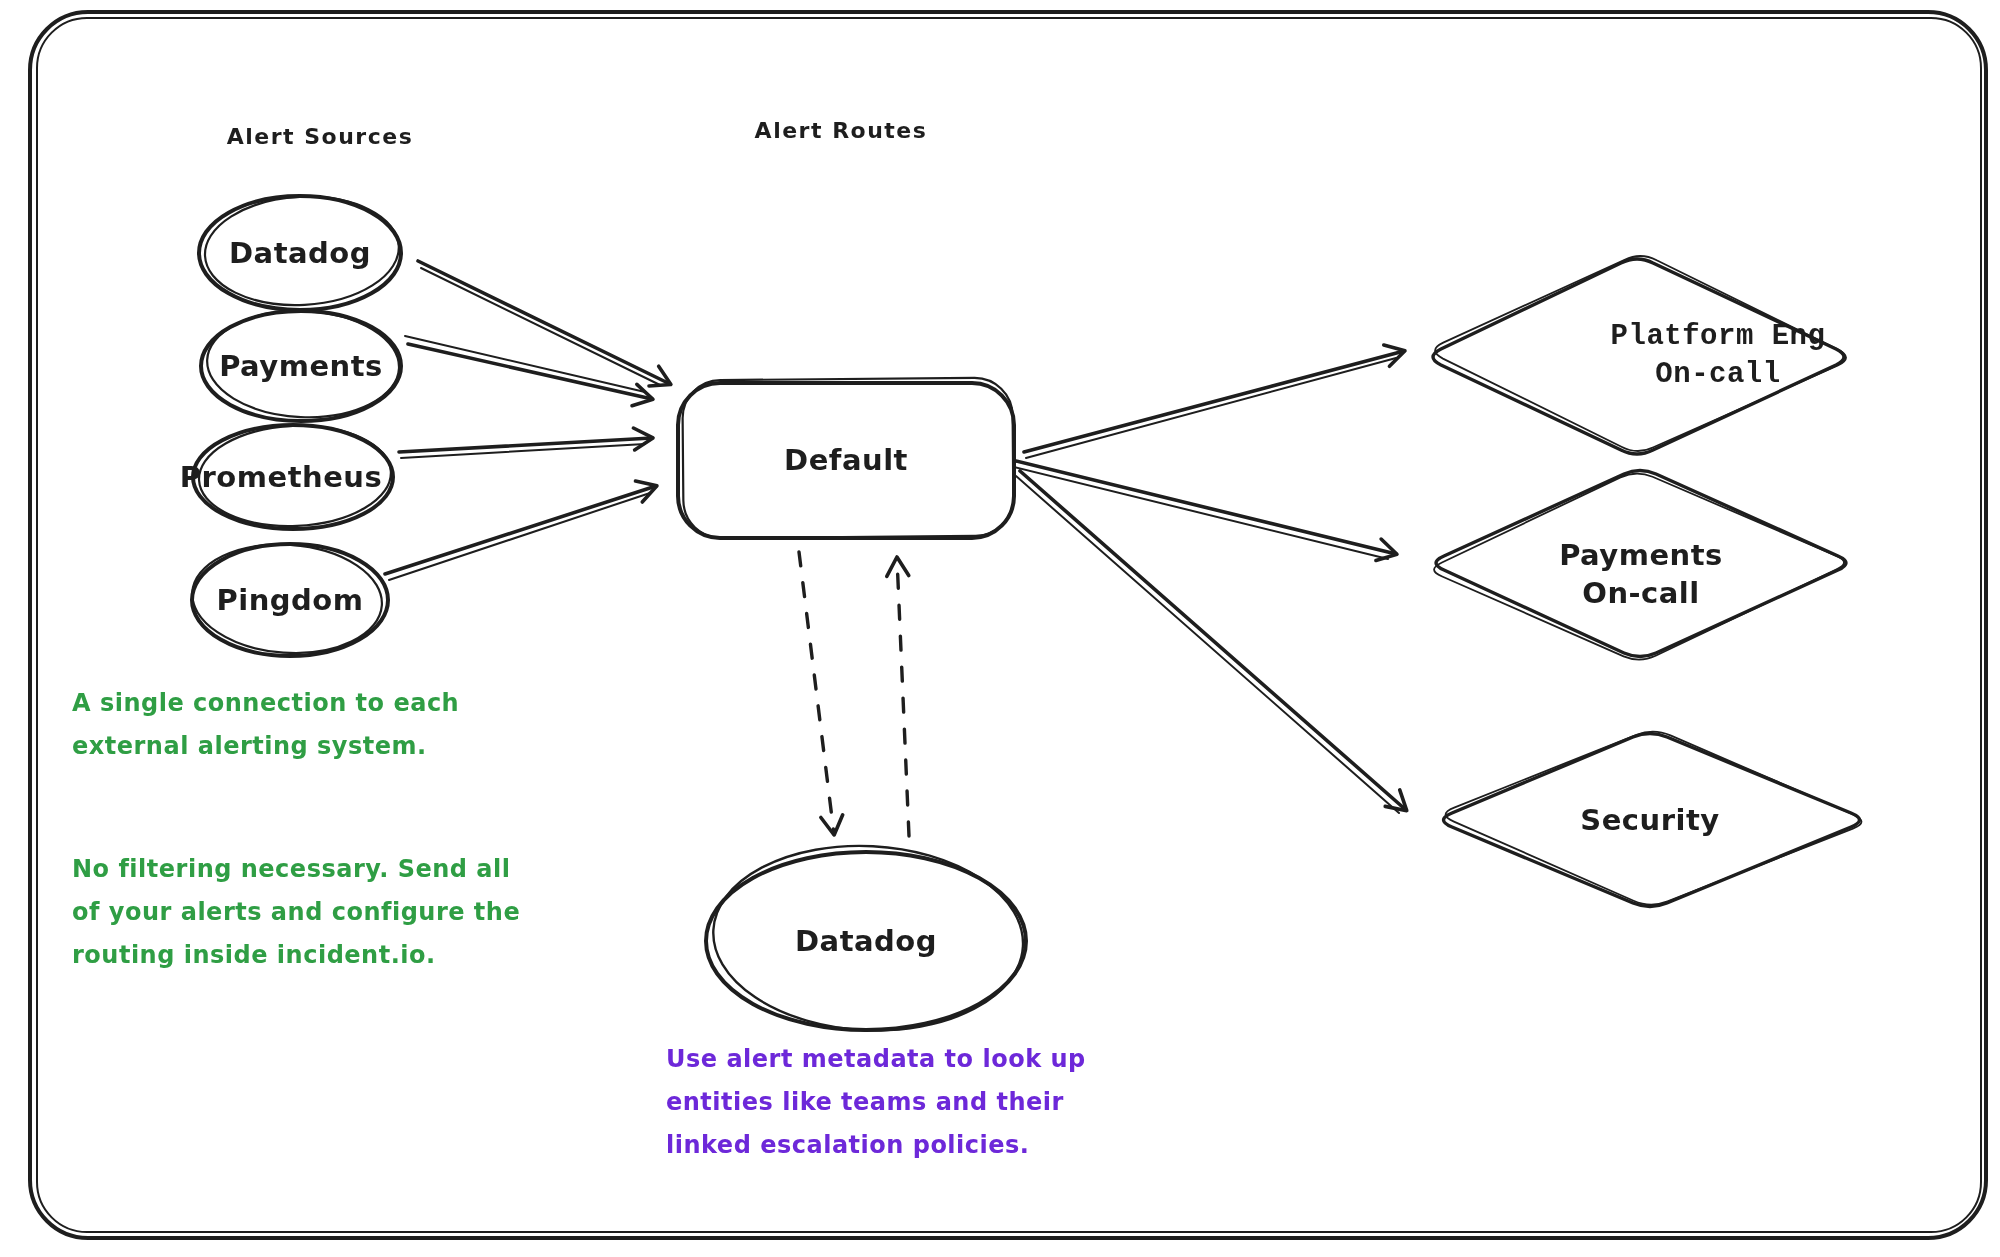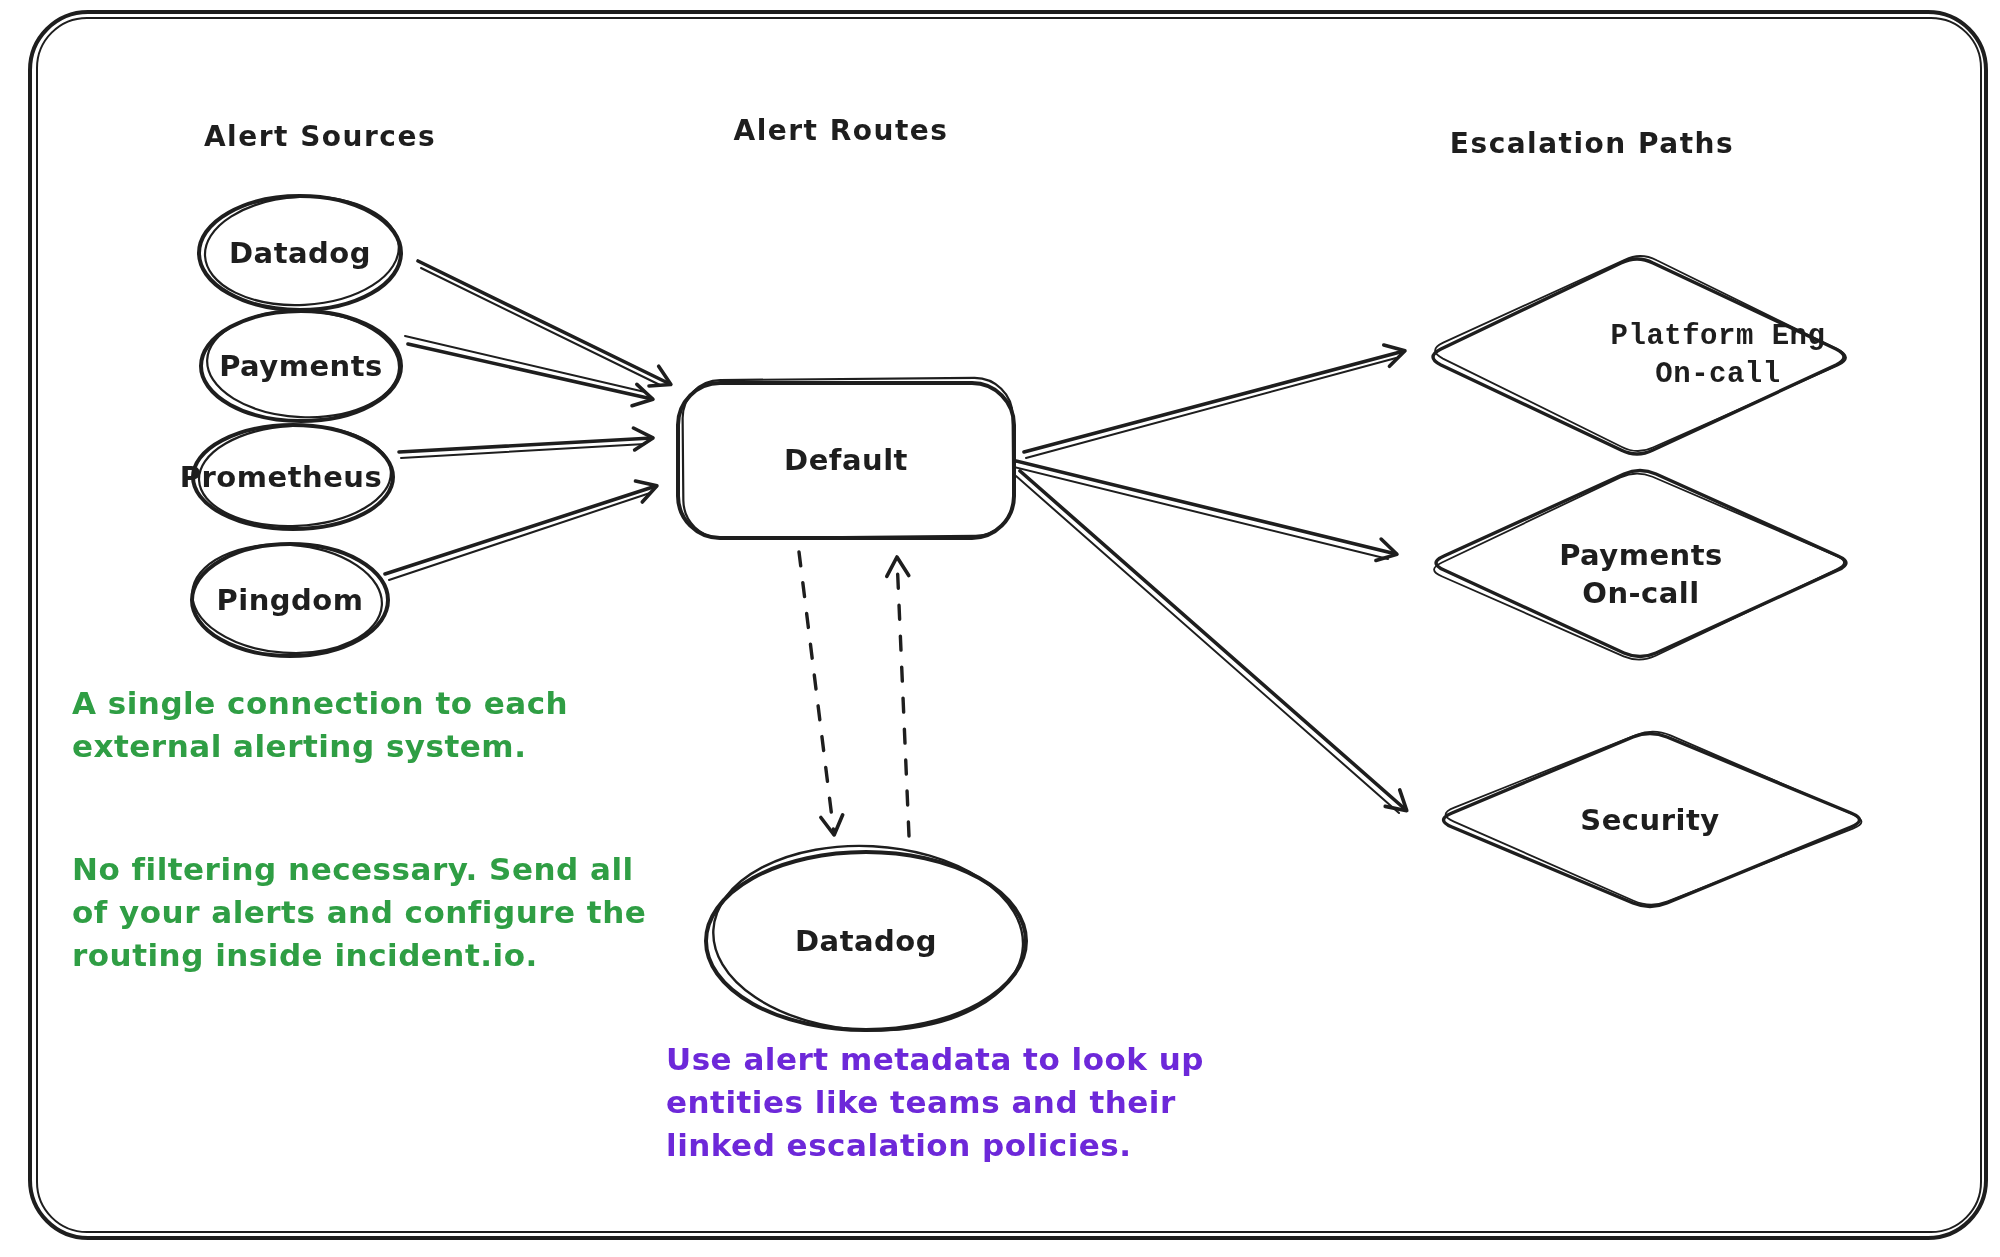--- a/index.html
+++ b/index.html
@@ -15,33 +15,33 @@
   #strokes { position: absolute; inset: 0; }
   .label {
     position: absolute;
     transform: translate(-50%, -50%);
     white-space: pre-line;
     text-align: center;
     color: #1e1e1e;
     letter-spacing: 0.5px;
   }
   .col-title {
-    font-size: 28px;
+    font-size: 22px;
     font-weight: bold;
     letter-spacing: 1.5px;
   }
   .node-label {
     font-size: 29px;
     font-weight: bold;
     line-height: 38px;
   }
   .note {
     position: absolute;
     white-space: pre-line;
-    font-size: 31px;
+    font-size: 24px;
     line-height: 43px;
     font-weight: bold;
     letter-spacing: 0.5px;
   }
 </style>
 </head>
 <body>
 
 <div id="canvas">
 
@@ -118,21 +118,20 @@
     </g>
 
     <g fill="none" stroke="#1e1e1e" stroke-linecap="round">
       <path d="M 799,552 L 834,834" stroke-width="3.4" stroke-dasharray="14 17" marker-end="url(#ah)"></path>
       <path d="M 909,836 L 897,558" stroke-width="3.4" stroke-dasharray="14 17" marker-end="url(#ah)"></path>
     </g>
   </svg>
 
   <div class="label col-title" style="left:320px; top:136px;">Alert Sources</div>
   <div class="label col-title" style="left:841px; top:130px;">Alert Routes</div>
-  <div class="label col-title" style="left:1592px; top:143px;">Escalation Paths</div>
 
   <div class="label node-label" style="left:300px; top:253px;">Datadog</div>
   <div class="label node-label" style="left:301px; top:366px;">Payments</div>
   <div class="label node-label" style="left:281px; top:477px;text-align:center;">Prometheus</div>
   <div class="label node-label" style="left:290px; top:600px;">Pingdom</div>
 
   <div class="label node-label" style="left:846px; top:460px;text-align:center;">Default</div>
   <div class="label node-label" style="left:866px; top:941px;">Datadog</div>
 
   <div class="label node-label" style="left:1718px; top:356px;font-family:Liberation Mono, monospace;">Platform Eng

